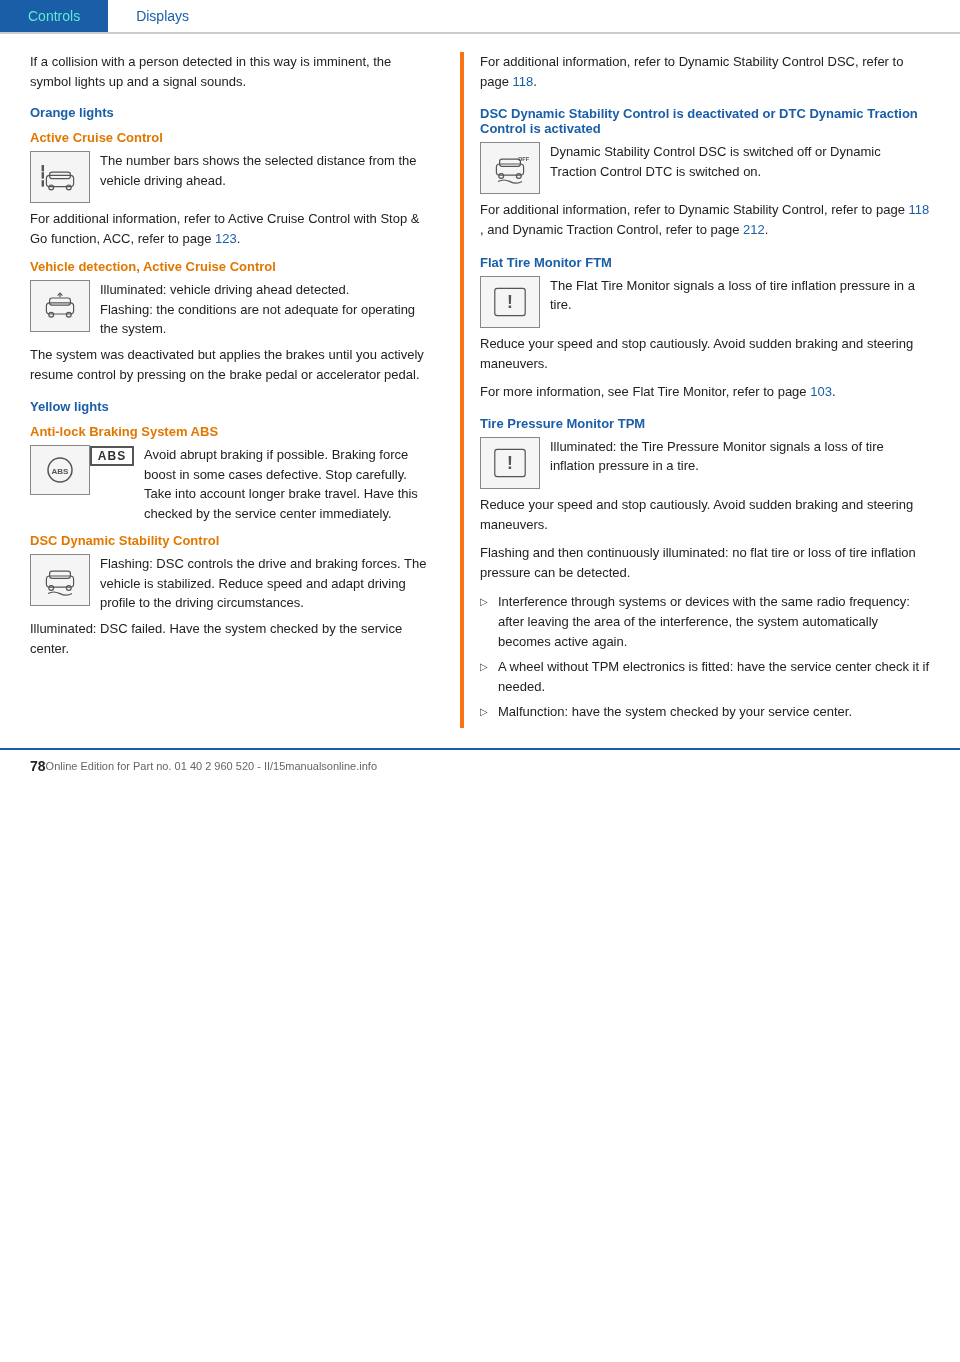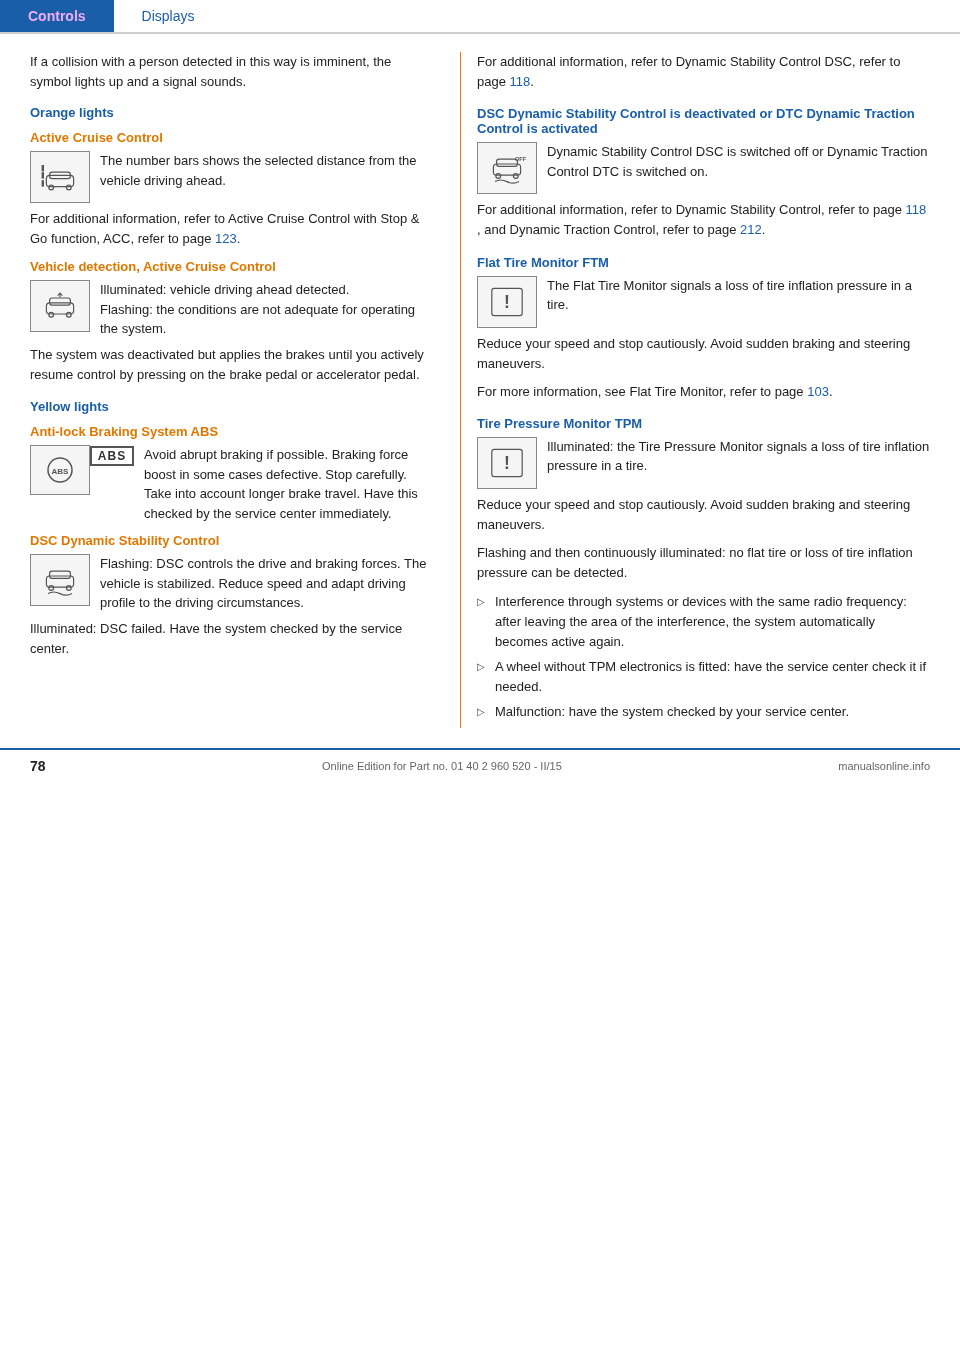--- a/index.html
+++ b/index.html
@@ -17,41 +17,41 @@
       border-bottom: 2px solid #ccc;
       background: #fff;
     }
     .tab {
       padding: 8px 28px;
       font-size: 14px;
       cursor: pointer;
     }
     .tab.active {
       background: #1a5ea8;
-      color: #f0abfc;
-      font-weight: bold;
+      color: #5eead4;
+      font-weight: normal;
     }
     .tab.inactive {
       color: #1a5ea8;
       background: #fff;
     }
 
     
     .content {
       display: flex;
       padding: 18px 0 0 0;
     }
     .col-left {
       width: 460px;
       padding: 0 24px 0 30px;
     }
     .col-right {
       width: 500px;
       padding: 0 30px 0 16px;
-      border-left: 1px solid #f97316;
+      border-left: 4px solid #f97316;
     }
 
     
     .intro-text {
       font-size: 13px;
       line-height: 1.5;
       margin-bottom: 14px;
     }
 
     
@@ -140,21 +140,21 @@
       position: absolute;
       left: 0;
       font-size: 10px;
       top: 2px;
       color: #444;
     }
 
     
     .footer {
       display: flex;
-      justify-content: space-between;
+      justify-content: flex-start;
       align-items: center;
       border-top: 2px solid #1a5ea8;
       padding: 8px 30px;
       margin-top: 20px;
       font-size: 13px;
     }
     .footer-page {
       font-weight: bold;
       font-size: 14px;
     }

